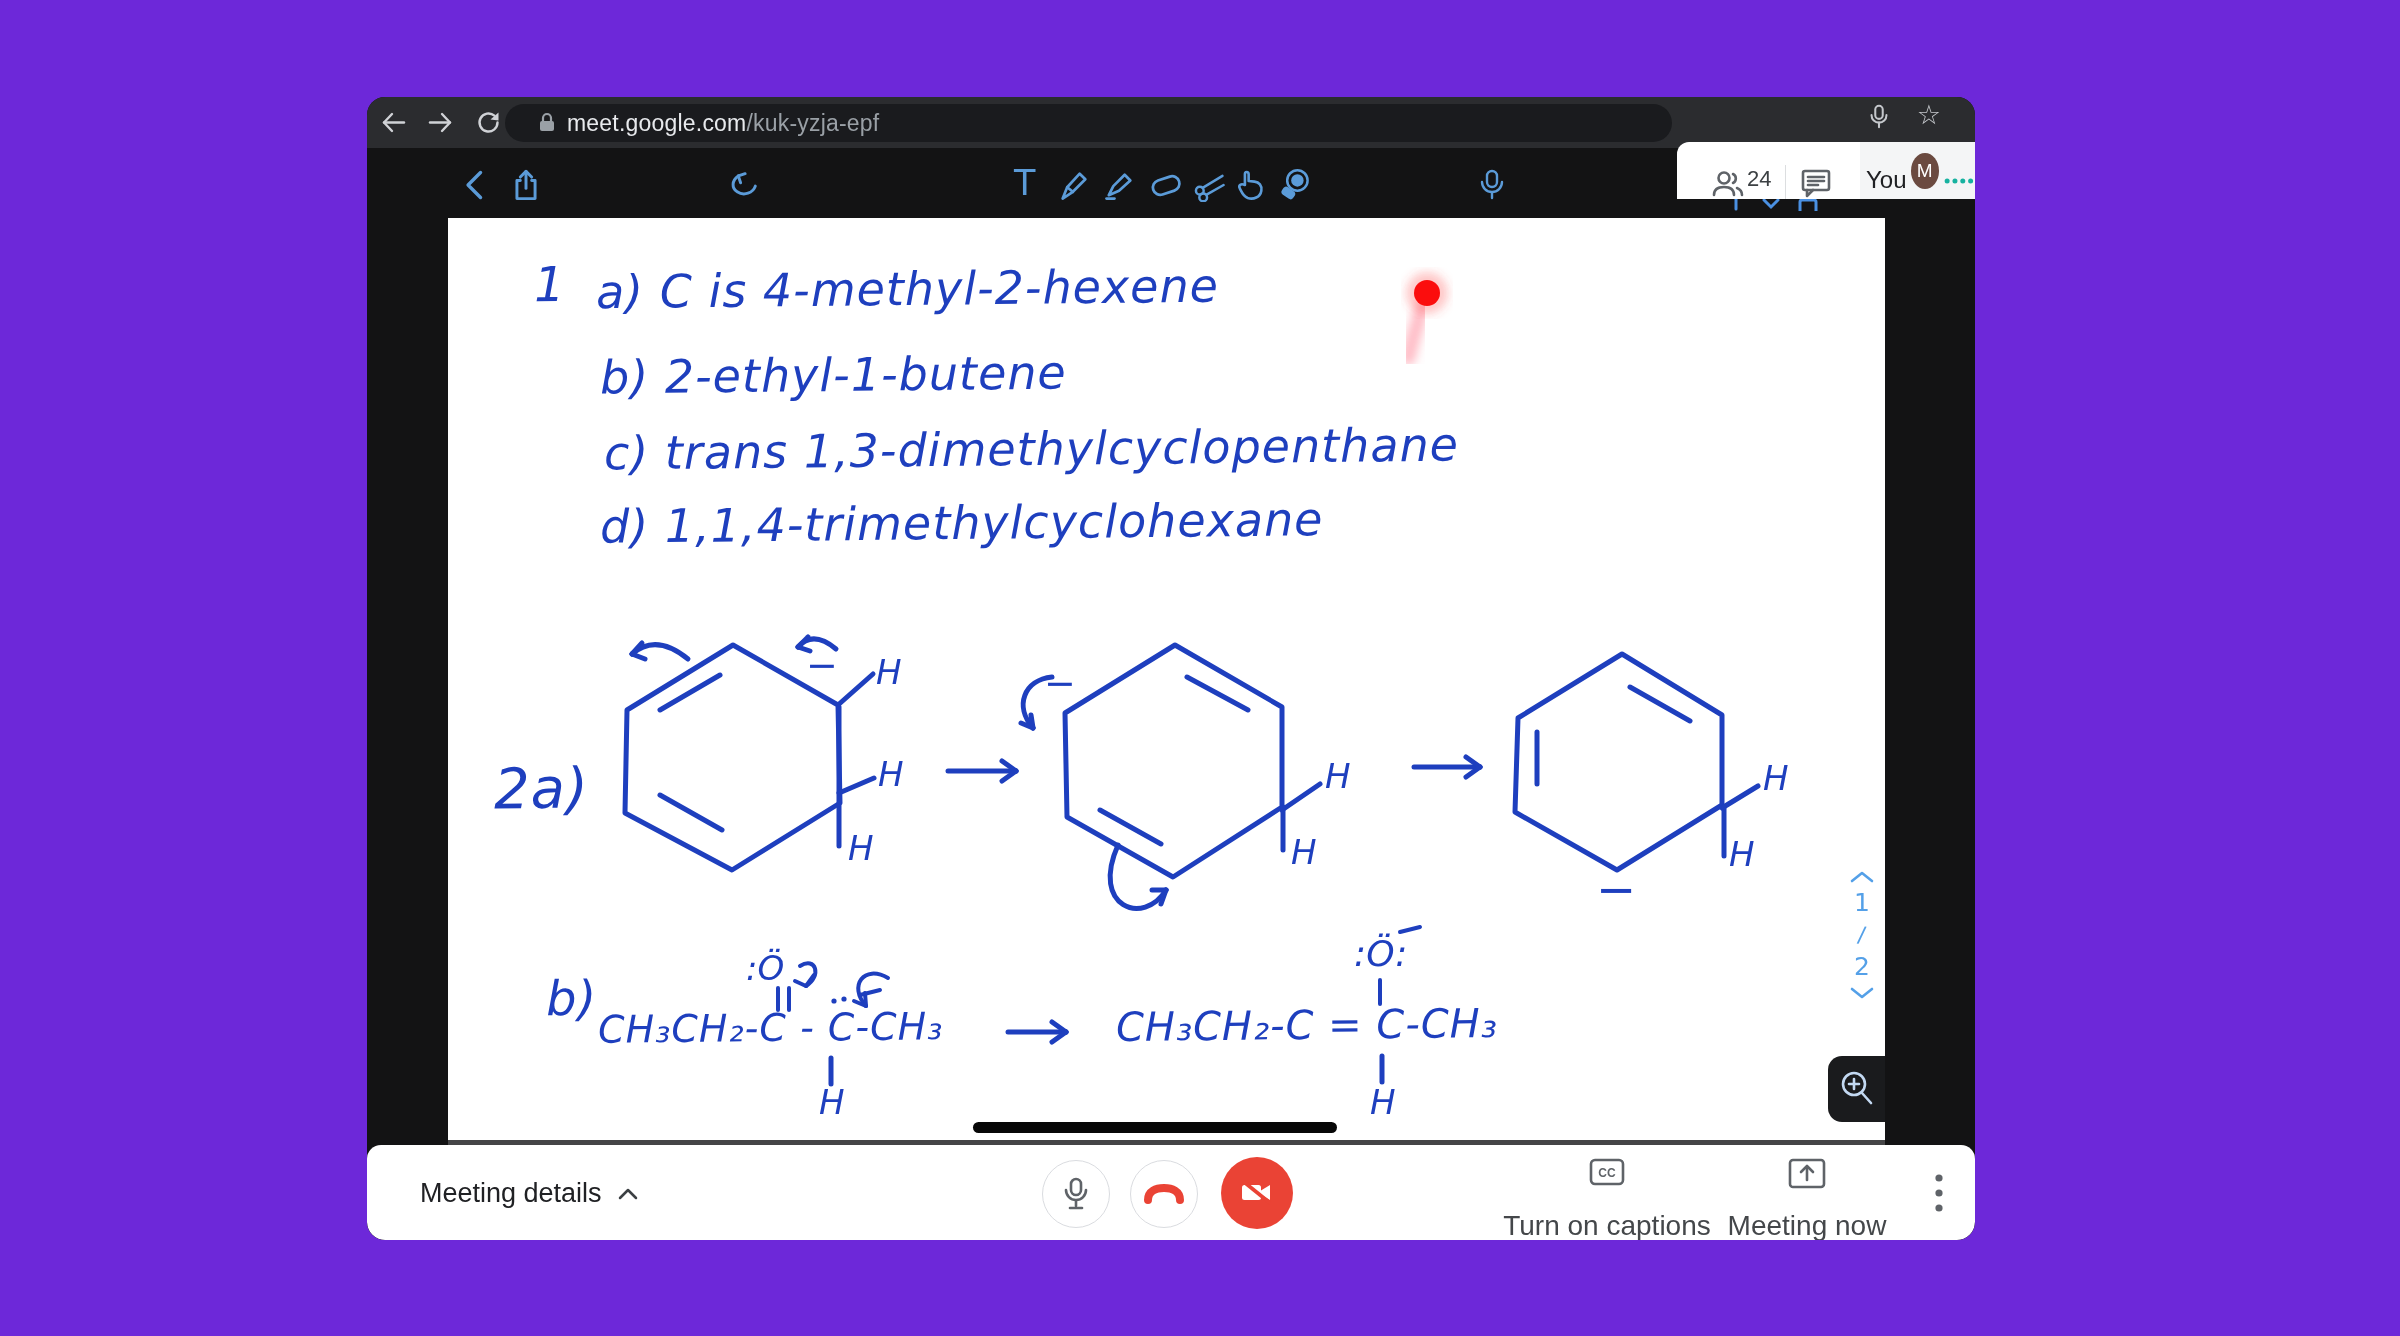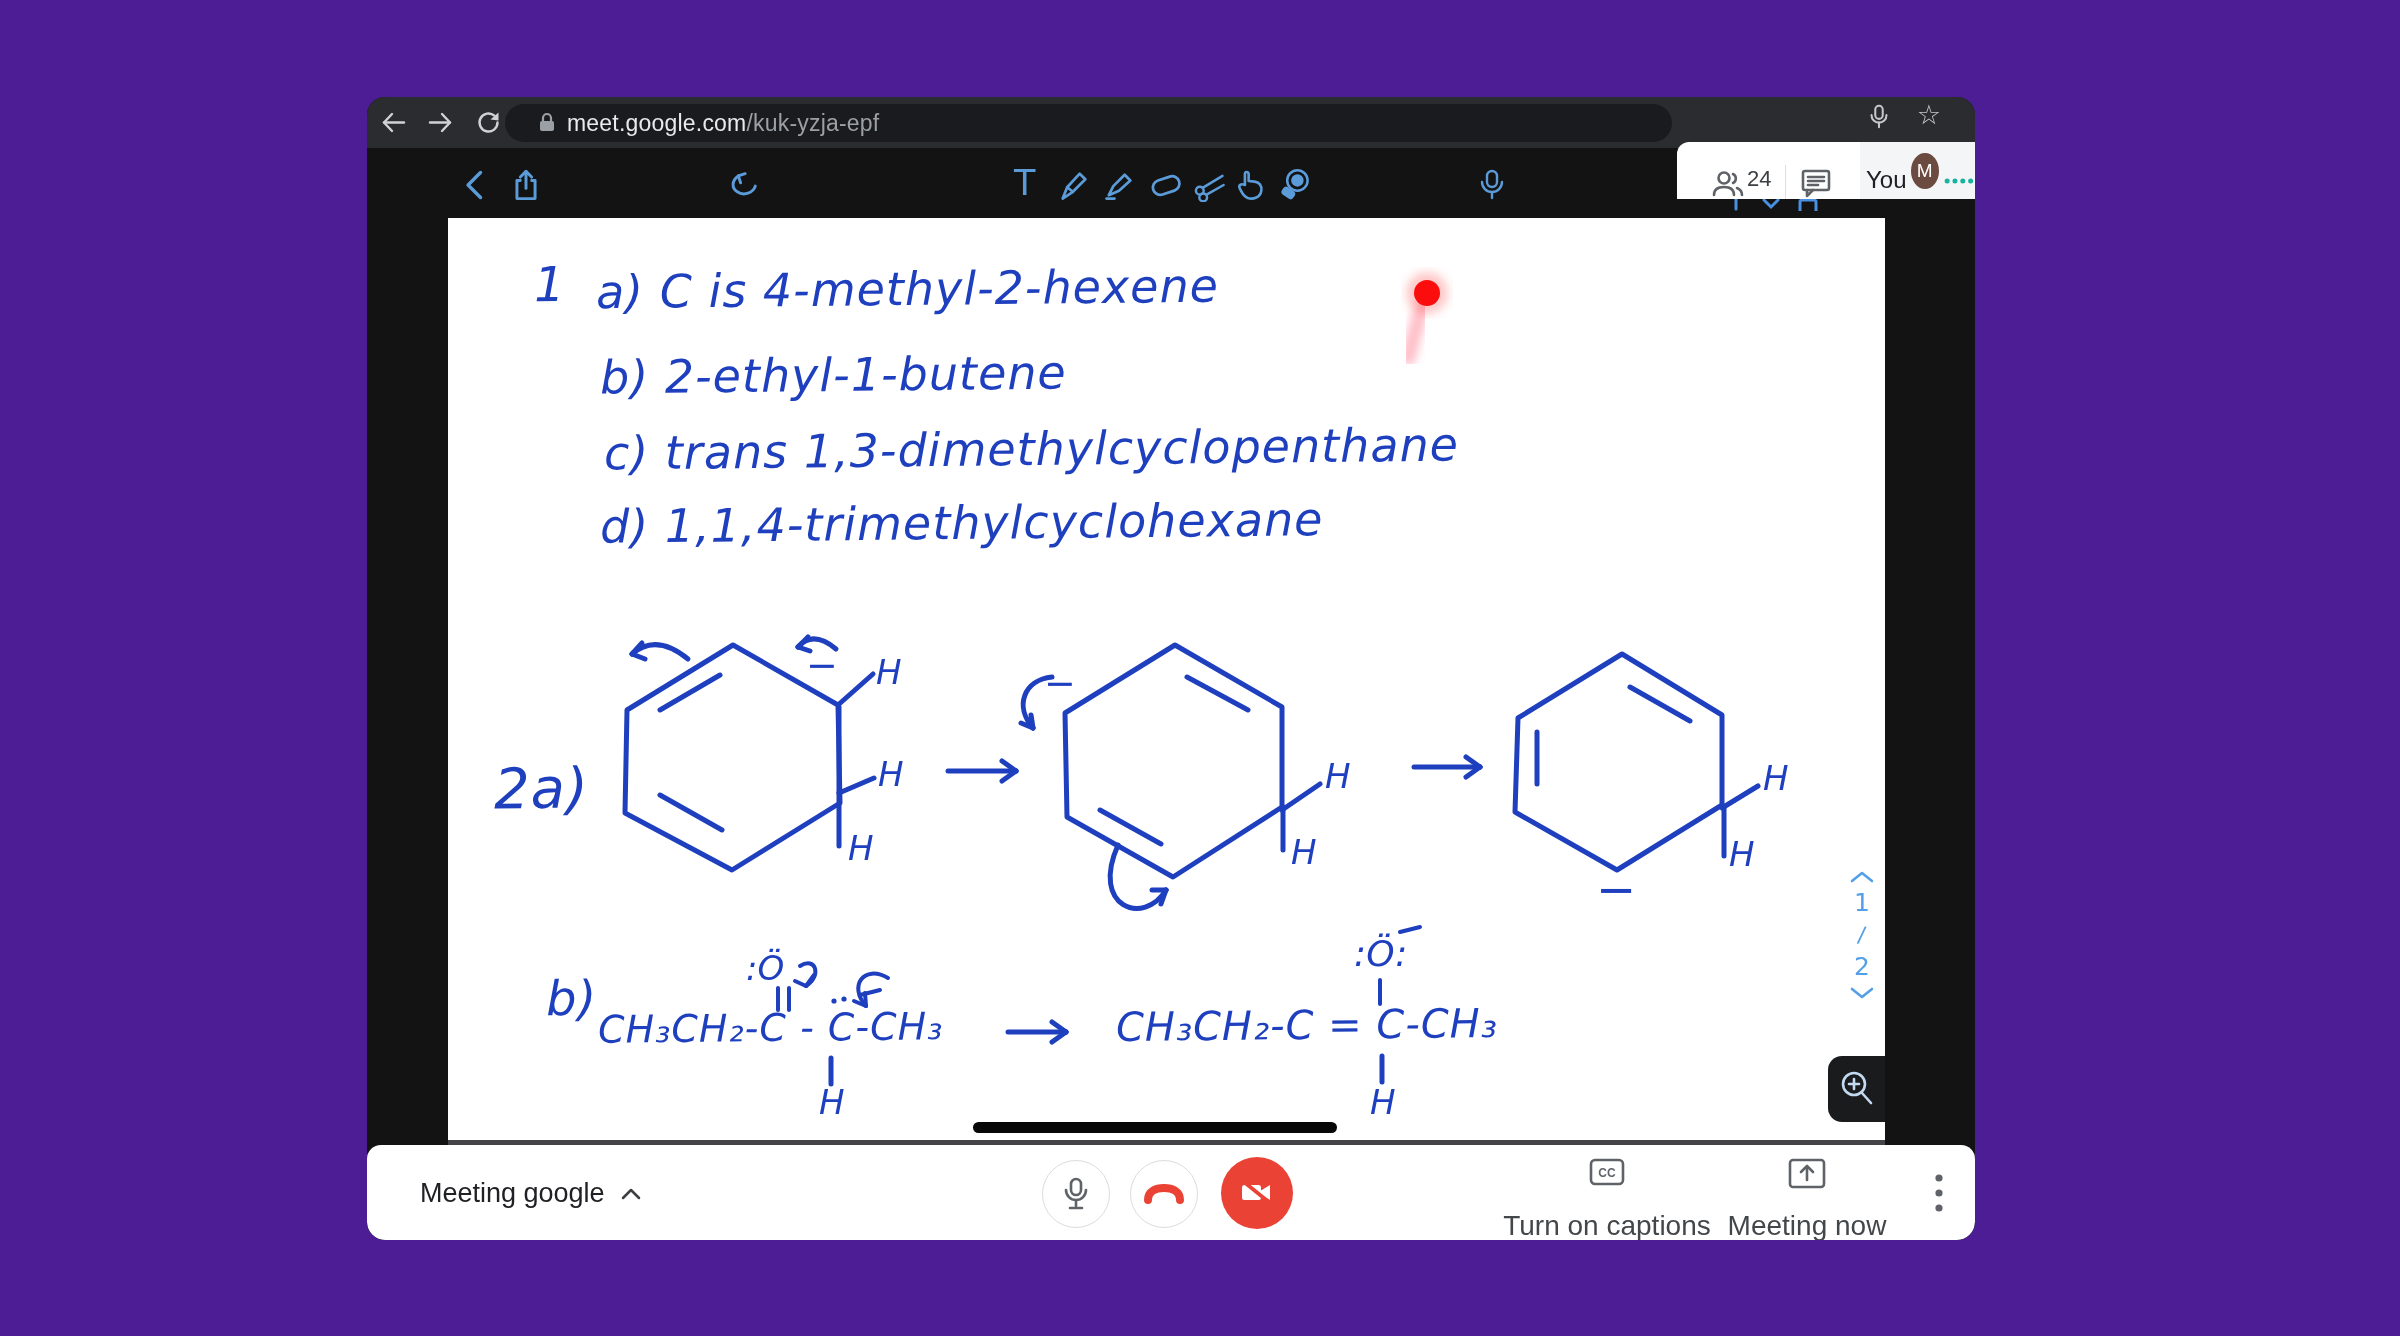--- a/index.html
+++ b/index.html
@@ -1,18 +1,18 @@
 <!DOCTYPE html>
 <html><head>
 <meta charset="utf-8">
 <style>
   html,body{margin:0;padding:0;background:#000;width:2400px;height:1336px;overflow:hidden;
     font-family:"Liberation Sans",sans-serif;}
   .abs{position:absolute;}
-  #stage{position:absolute;inset:0;width:2400px;height:1336px;background:#4c1d95;}
+  #stage{position:absolute;inset:0;width:2400px;height:1336px;background:#6d28d9;}
   
   #window{position:absolute;left:367px;top:97px;width:1608px;height:1143px;
     background:#131314;border-radius:18px;overflow:hidden;}
   #chrome{position:absolute;left:0;top:0;width:1608px;height:51px;background:#2b2c2f;}
   .navico{position:absolute;top:12px;width:27px;height:27px;cursor:pointer;}
   #urlbar{position:absolute;left:138px;top:7px;width:1167px;height:38px;border-radius:19px;
     background:#1a1b1e;display:flex;align-items:center;}
   #urlbar .lock{margin-left:32px;}
   .urltxt{font-size:23px;letter-spacing:.2px;}
   .dom{color:#e8eaed;font-weight:500;}
@@ -333,21 +333,21 @@
               <circle cx="14" cy="6" r="3.2"></circle>
         <circle cx="24" cy="6" r="3.2"></circle>
               <circle cx="34" cy="6" r="3.2"></circle>
             </g>
           </svg>
     </div>
   </div>
 
   <div id="bottombar">
     <div id="meeting-details">
-      <span>Meeting google</span>
+      <span>Meeting details</span>
       <svg width="20" height="12" viewBox="0 0 20 12">
         <path d="M2 10 L10 2 L18 10" stroke="#3c4043" stroke-width="2.5" fill="none" stroke-linecap="round" stroke-linejoin="round"></path>
           </svg>
     </div>
 
     <div class="cbtn ring" style="left:675px">
       <svg width="28" height="34" viewBox="0 0 28 34">
         <g stroke="#5f6368" stroke-width="2.6" fill="none" stroke-linecap="round">
           <rect x="9" y="2" width="10" height="16" rx="5"></rect>
           <path d="M4 13 a10 10 0 0 0 20 0"></path>

